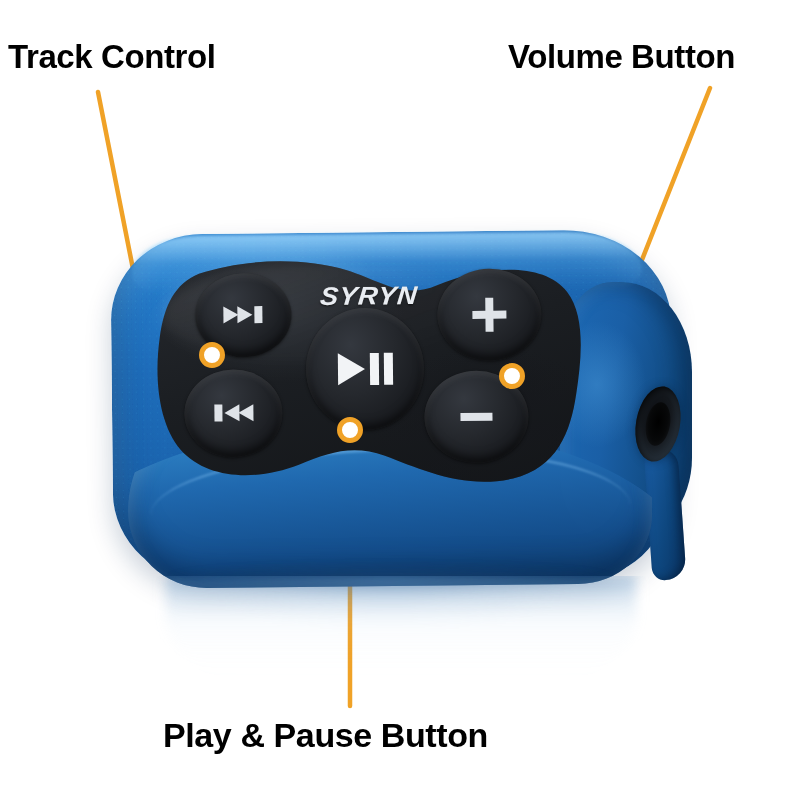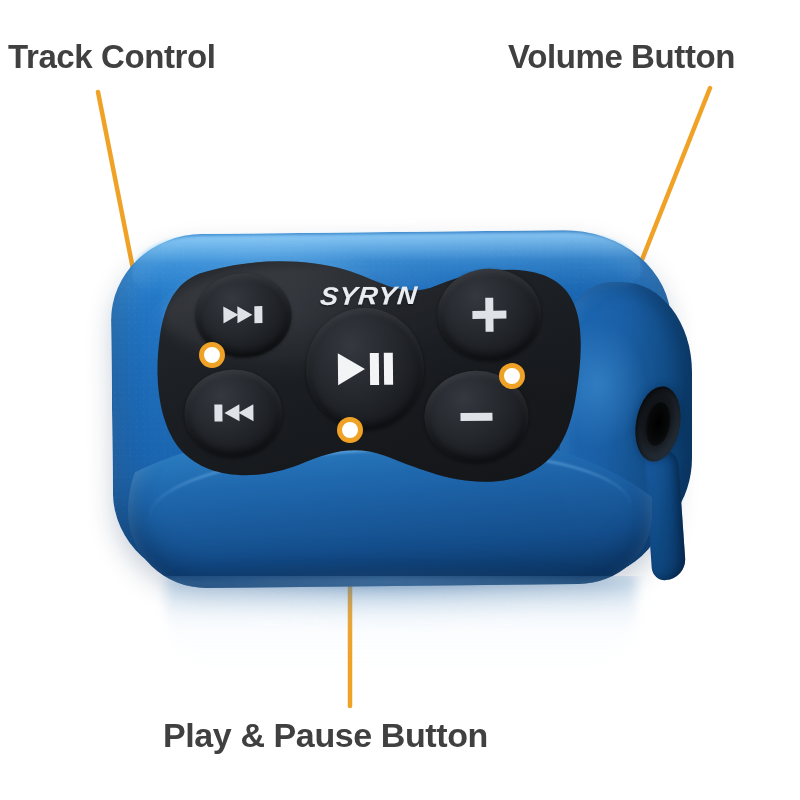--- a/index.html
+++ b/index.html
@@ -16,21 +16,21 @@
   #stage {
     position: relative;
     width: 800px;
     height: 800px;
     background: #ffffff;
   }
 
   
   .anno-label {
     position: absolute;
-    color: #404040;
+    color: #000000;
     font-family: "Liberation Sans", sans-serif;
     font-weight: bold;
     font-size: 33px;
     letter-spacing: -0.4px;
     white-space: nowrap;
   }
   #label-track  { left: 8px;  top: 38px; }
   #label-volume { left: 508px; top: 38px; }
   #label-play   { left: 163px; top: 716px; font-size: 34px; }
 

